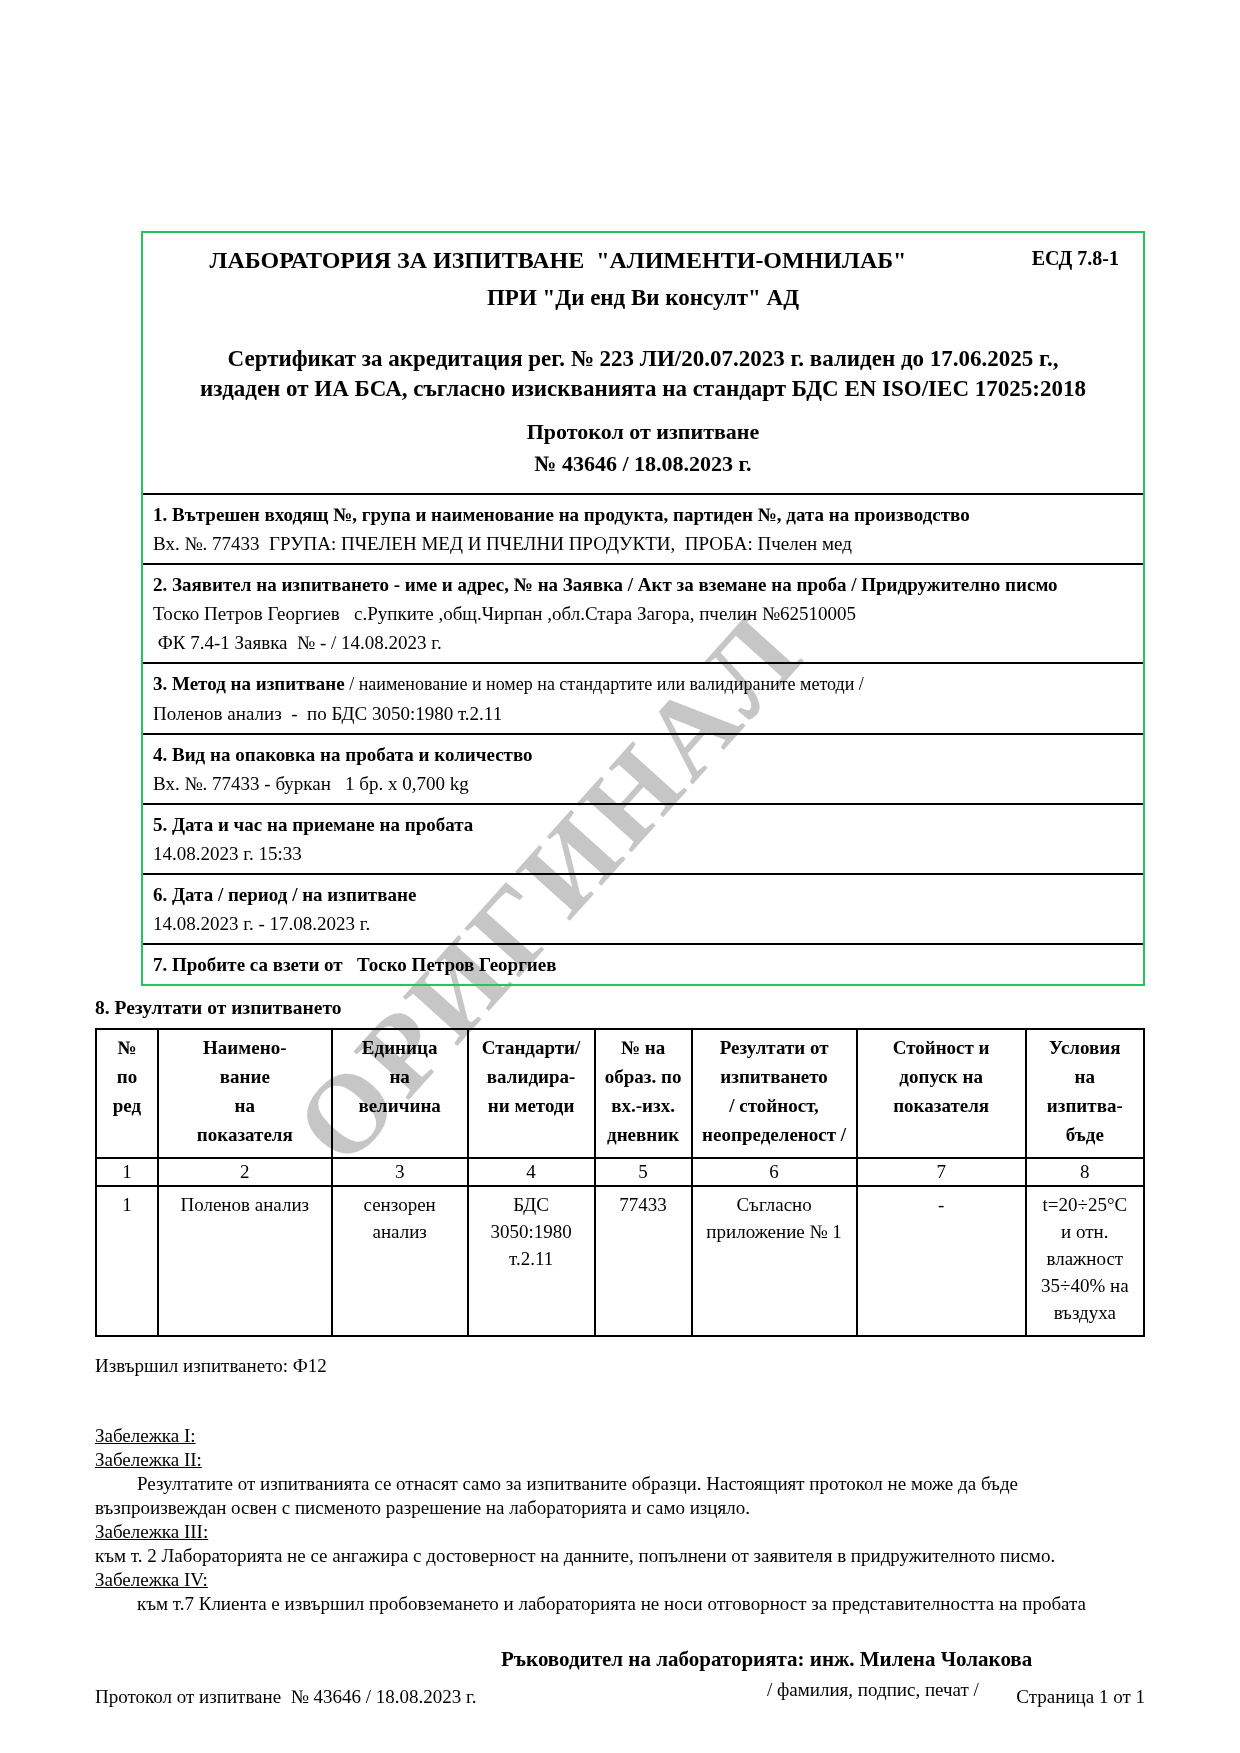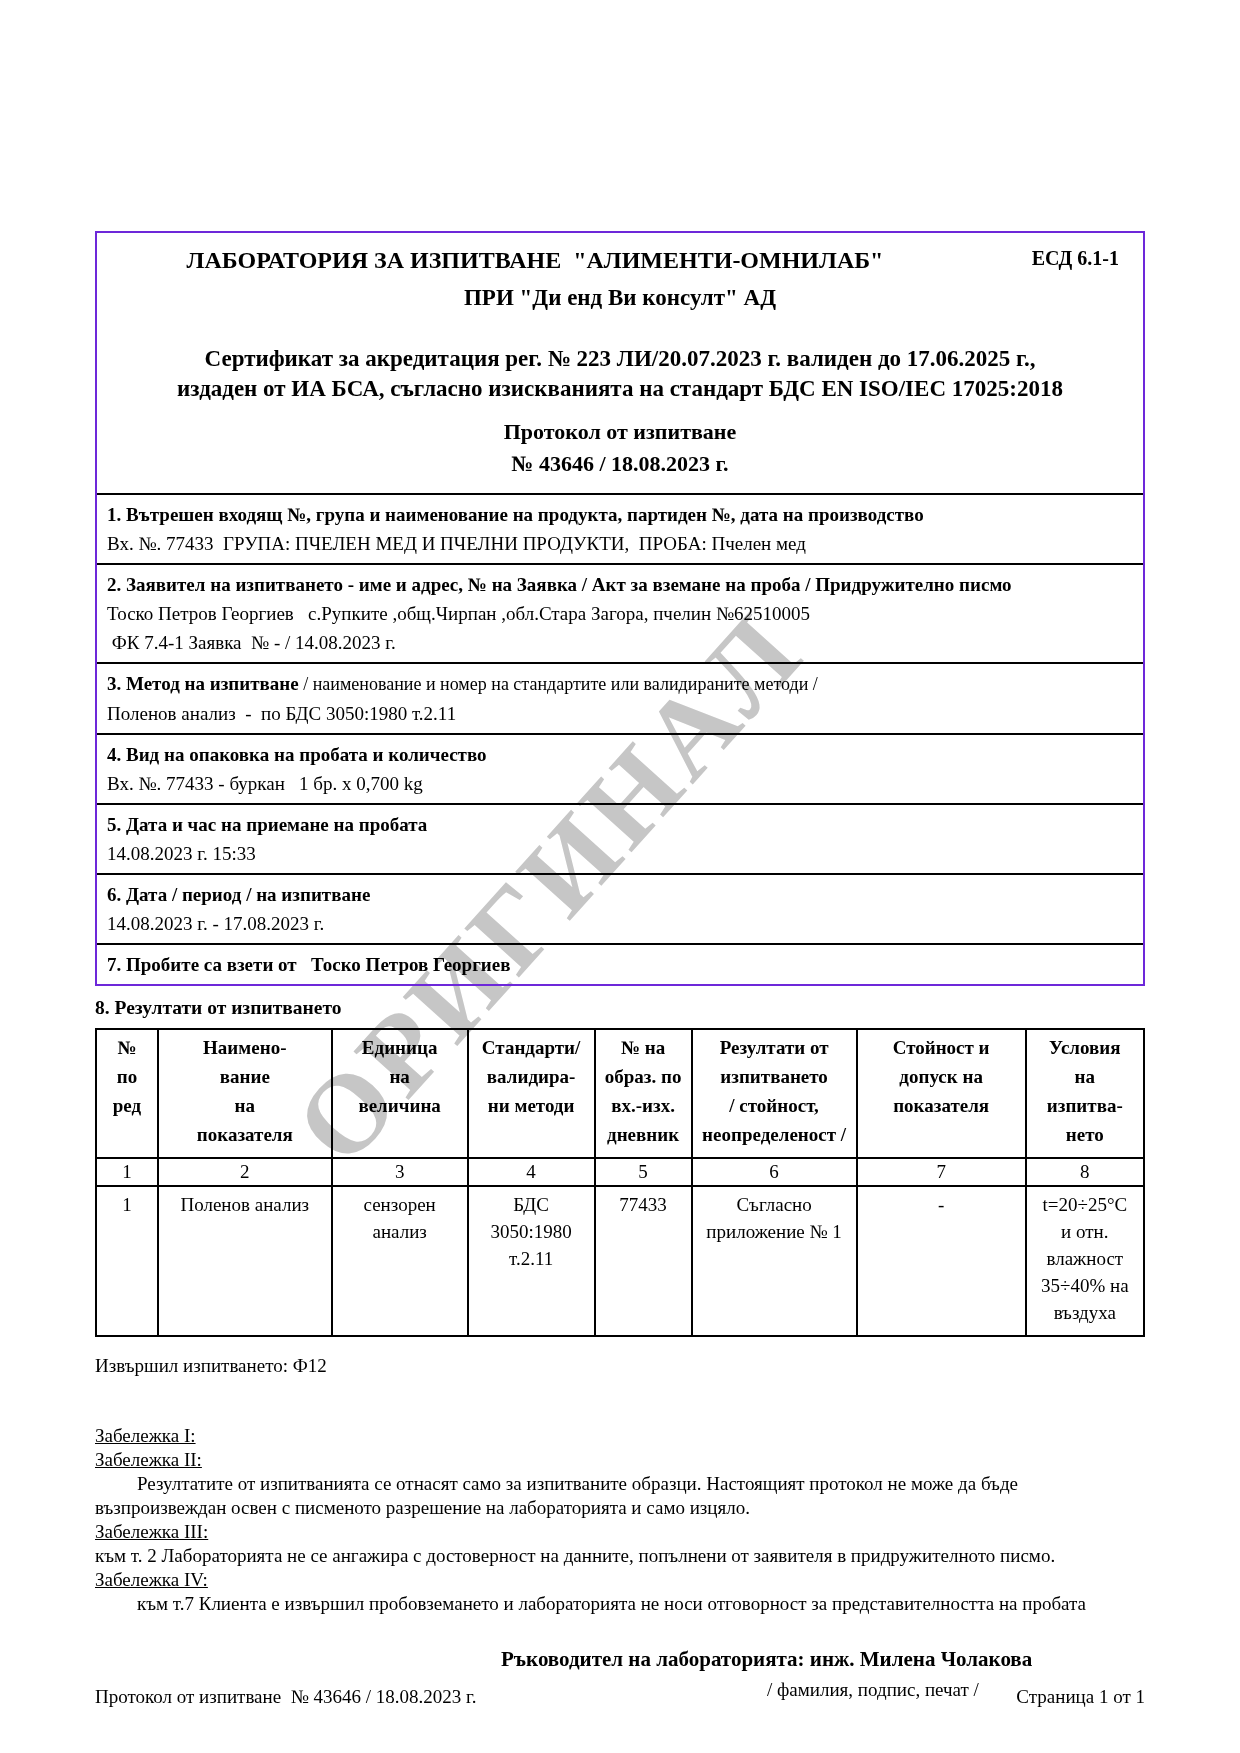--- a/index.html
+++ b/index.html
@@ -25,21 +25,21 @@
     z-index: 0;
     user-select: none;
   }
   .content {
     position: absolute;
     left: 95px;
     top: 231px;
     width: 1050px;
     z-index: 1;
   }
-  .main-box { border: 2px solid #6d28d9; }
+  .main-box { border: 2px solid #22c55e; margin-left: 46px; }
   .header-block {
     position: relative;
     text-align: center;
     padding: 12px 16px 16px 16px;
   }
   .header-row1 { position: relative; }
   .lab-title {
     font-size: 24px;
     font-weight: bold;
     margin-right: 170px;
@@ -148,21 +148,21 @@
 
   <div class="watermark">ОРИГИНАЛ</div>
 
   <div class="content">
 
     <div class="main-box">
 
       <div class="header-block">
         <div class="header-row1">
           <div class="lab-title">ЛАБОРАТОРИЯ ЗА ИЗПИТВАНЕ  "АЛИМЕНТИ-ОМНИЛАБ"</div>
-          <div class="doc-code">ЕСД 6.1-1</div>
+          <div class="doc-code">ЕСД 7.8-1</div>
         </div>
         <div class="lab-subtitle">ПРИ "Ди енд Ви консулт" АД</div>
         <div class="accreditation">
           <div>Сертификат за акредитация рег. № 223 ЛИ/20.07.2023 г. валиден до 17.06.2025 г.,</div>
           <div>издаден от ИА БСА, съгласно изискванията на стандарт БДС EN ISO/IEC 17025:2018</div>
         </div>
         <div class="protocol-title">Протокол от изпитване</div>
         <div class="protocol-number">№ 43646 / 18.08.2023 г.</div>
       </div>
 
@@ -230,21 +230,21 @@
         <td class="c6">Резултати от
 изпитването
 / стойност,
 неопределеност /</td>
         <td class="c7">Стойност и
 допуск на
 показателя</td>
         <td class="c8">Условия
 на
 изпитва-
-нето</td>
+бъде</td>
       </tr>
       <tr class="nums">
         <td>1</td>
         <td>2</td>
         <td>3</td>
         <td>4</td>
         <td>5</td>
         <td>6</td>
         <td>7</td>
         <td>8</td>

